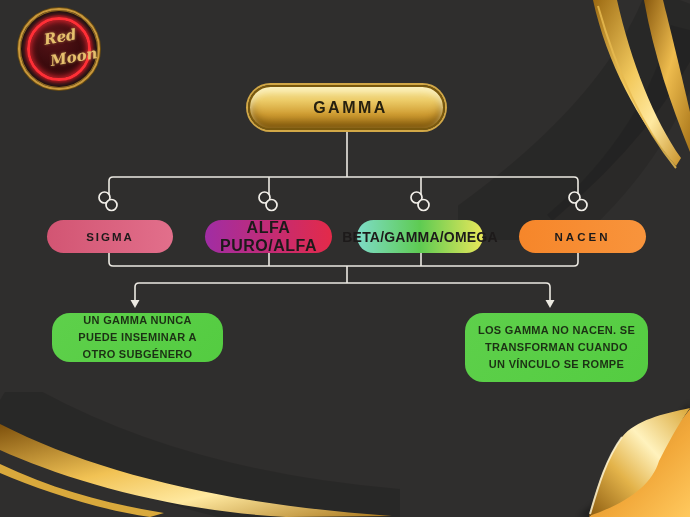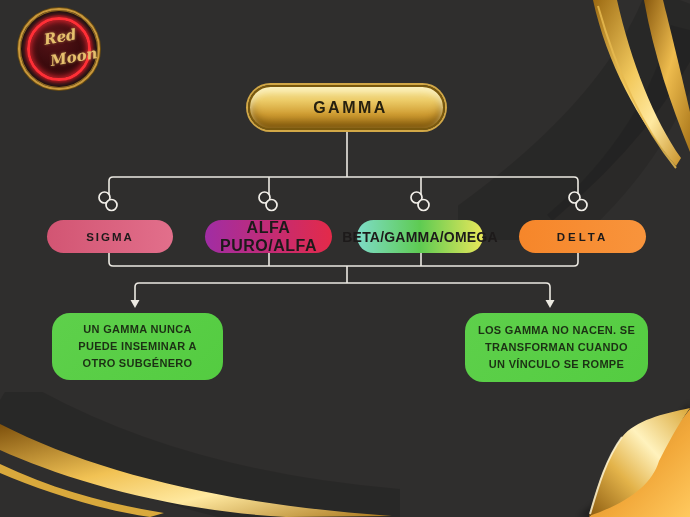--- a/index.html
+++ b/index.html
@@ -38,21 +38,21 @@
     color:#26200f;font-size:16px;letter-spacing:2.5px;}
   .child{top:220px;height:33px;border-radius:17px;}
   .c0{left:47px;width:126px;font-size:11.5px;letter-spacing:2px;}
   .c1{left:205px;width:127px;font-size:16px;letter-spacing:.5px;}
   .c2{left:357px;width:126px;font-size:14px;letter-spacing:.2px;}
   .c3{left:519px;width:127px;font-size:11.5px;letter-spacing:3px;}
 
   .note{position:absolute;display:flex;align-items:center;justify-content:center;
     border-radius:18px;color:#1c3114;font-weight:bold;font-size:11px;
     letter-spacing:.3px;line-height:1.55;text-align:center;white-space:pre-line;}
-  .n0{left:52px;top:313px;width:171px;height:67px;}
+  .n0{left:52px;top:313px;width:171px;height:49px;}
   .n1{left:465px;top:313px;width:183px;height:69px;}
 </style>
 </head>
 <body>
 
 <div class="stage">
 
   <svg class="layer" style="right:0;top:0" width="232" height="240" viewBox="458 0 232 240">
     <defs>
       <linearGradient id="gA" x1="0" y1="0" x2="1" y2="1">
@@ -163,21 +163,21 @@
   <div class="node child c0" style="background: linear-gradient(90deg, rgb(210, 85, 115), rgb(226, 111, 139));">
     <span>SIGMA</span>
   </div>
   <div class="node child c1" style="background: linear-gradient(90deg, rgb(160, 45, 164), rgb(227, 42, 73));">
     <span>ALFA PURO/ALFA</span>
   </div>
   <div class="node child c2" style="background: linear-gradient(90deg, rgb(126, 220, 200), rgb(94, 203, 82), rgb(233, 231, 90));">
     <span>BETA/GAMMA/OMEGA</span>
   </div>
   <div class="node child c3" style="background: linear-gradient(90deg, rgb(246, 134, 42), rgb(248, 148, 60));">
-    <span>DELTA</span>
+    <span>NACEN</span>
   </div>
 
   <div class="note n0" style="background: linear-gradient(135deg, rgb(94, 208, 75), rgb(84, 204, 65));">UN GAMMA NUNCA
 PUEDE INSEMINAR A
 OTRO SUBGÉNERO</div>
   <div class="note n1" style="background: linear-gradient(135deg, rgb(94, 208, 75), rgb(84, 204, 65));">LOS GAMMA NO NACEN. SE
 TRANSFORMAN CUANDO
 UN VÍNCULO SE ROMPE</div>
 
 </div>

